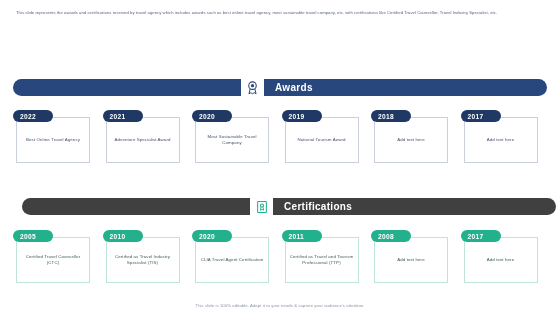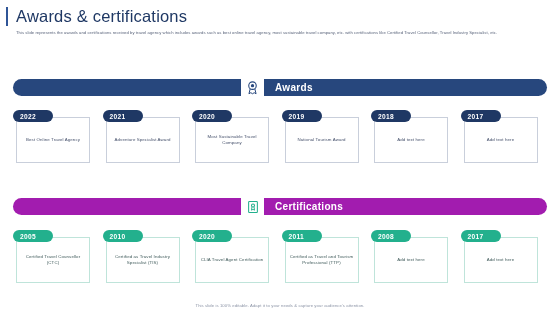--- a/index.html
+++ b/index.html
@@ -57,21 +57,21 @@
   .banner {
     position: absolute;
     left: 13px;
     width: 534px;
     height: 17px;
     border-radius: 9px;
     display: flex;
     align-items: center;
   }
   .banner.awards { top: 79px; background: #27477d; }
-  .banner.certs  { top: 198px; background: #a21caf; }
+  .banner.certs  { top: 198px; background: #404040; margin-left: 9px; }
 
   .banner-iconwrap {
     position: absolute;
     left: 228px;
     top: -3px;
     width: 23px;
     height: 23px;
     background: #ffffff;
     display: flex;
     align-items: center;
@@ -158,24 +158,20 @@
     text-align: center;
     font-size: 4.2px;
     color: #8b93a5;
     letter-spacing: 0.1px;
   }
 </style>
 </head>
 <body>
 
 <div class="header">
-  <div class="title-row">
-    <div class="title-accent"></div>
-    <div class="page-title">Awards &amp; certifications</div>
-  </div>
   <div class="subtitle">This slide represents the awards and certifications received by travel agency which includes awards such as best online travel agency, most sustainable travel company, etc. with certifications like Certified Travel Counsellor, Travel Industry Specialist, etc.</div>
 </div>
 
 <div class="banner awards">
   <div class="banner-iconwrap">
     <svg width="15" height="15" viewBox="0 0 24 24" aria-hidden="true">
       <circle cx="12" cy="9" r="6" fill="none" stroke="#27477d" stroke-width="1.7"></circle>
       <circle cx="12" cy="9" r="2.6" fill="#27477d"></circle>
       <path d="M8.3 14 L6.3 22 L9.3 20.3 L12 22 L14.7 20.3 L17.7 22 L15.7 14" fill="none" stroke="#27477d" stroke-width="1.6" stroke-linejoin="round"></path>
     </svg>

